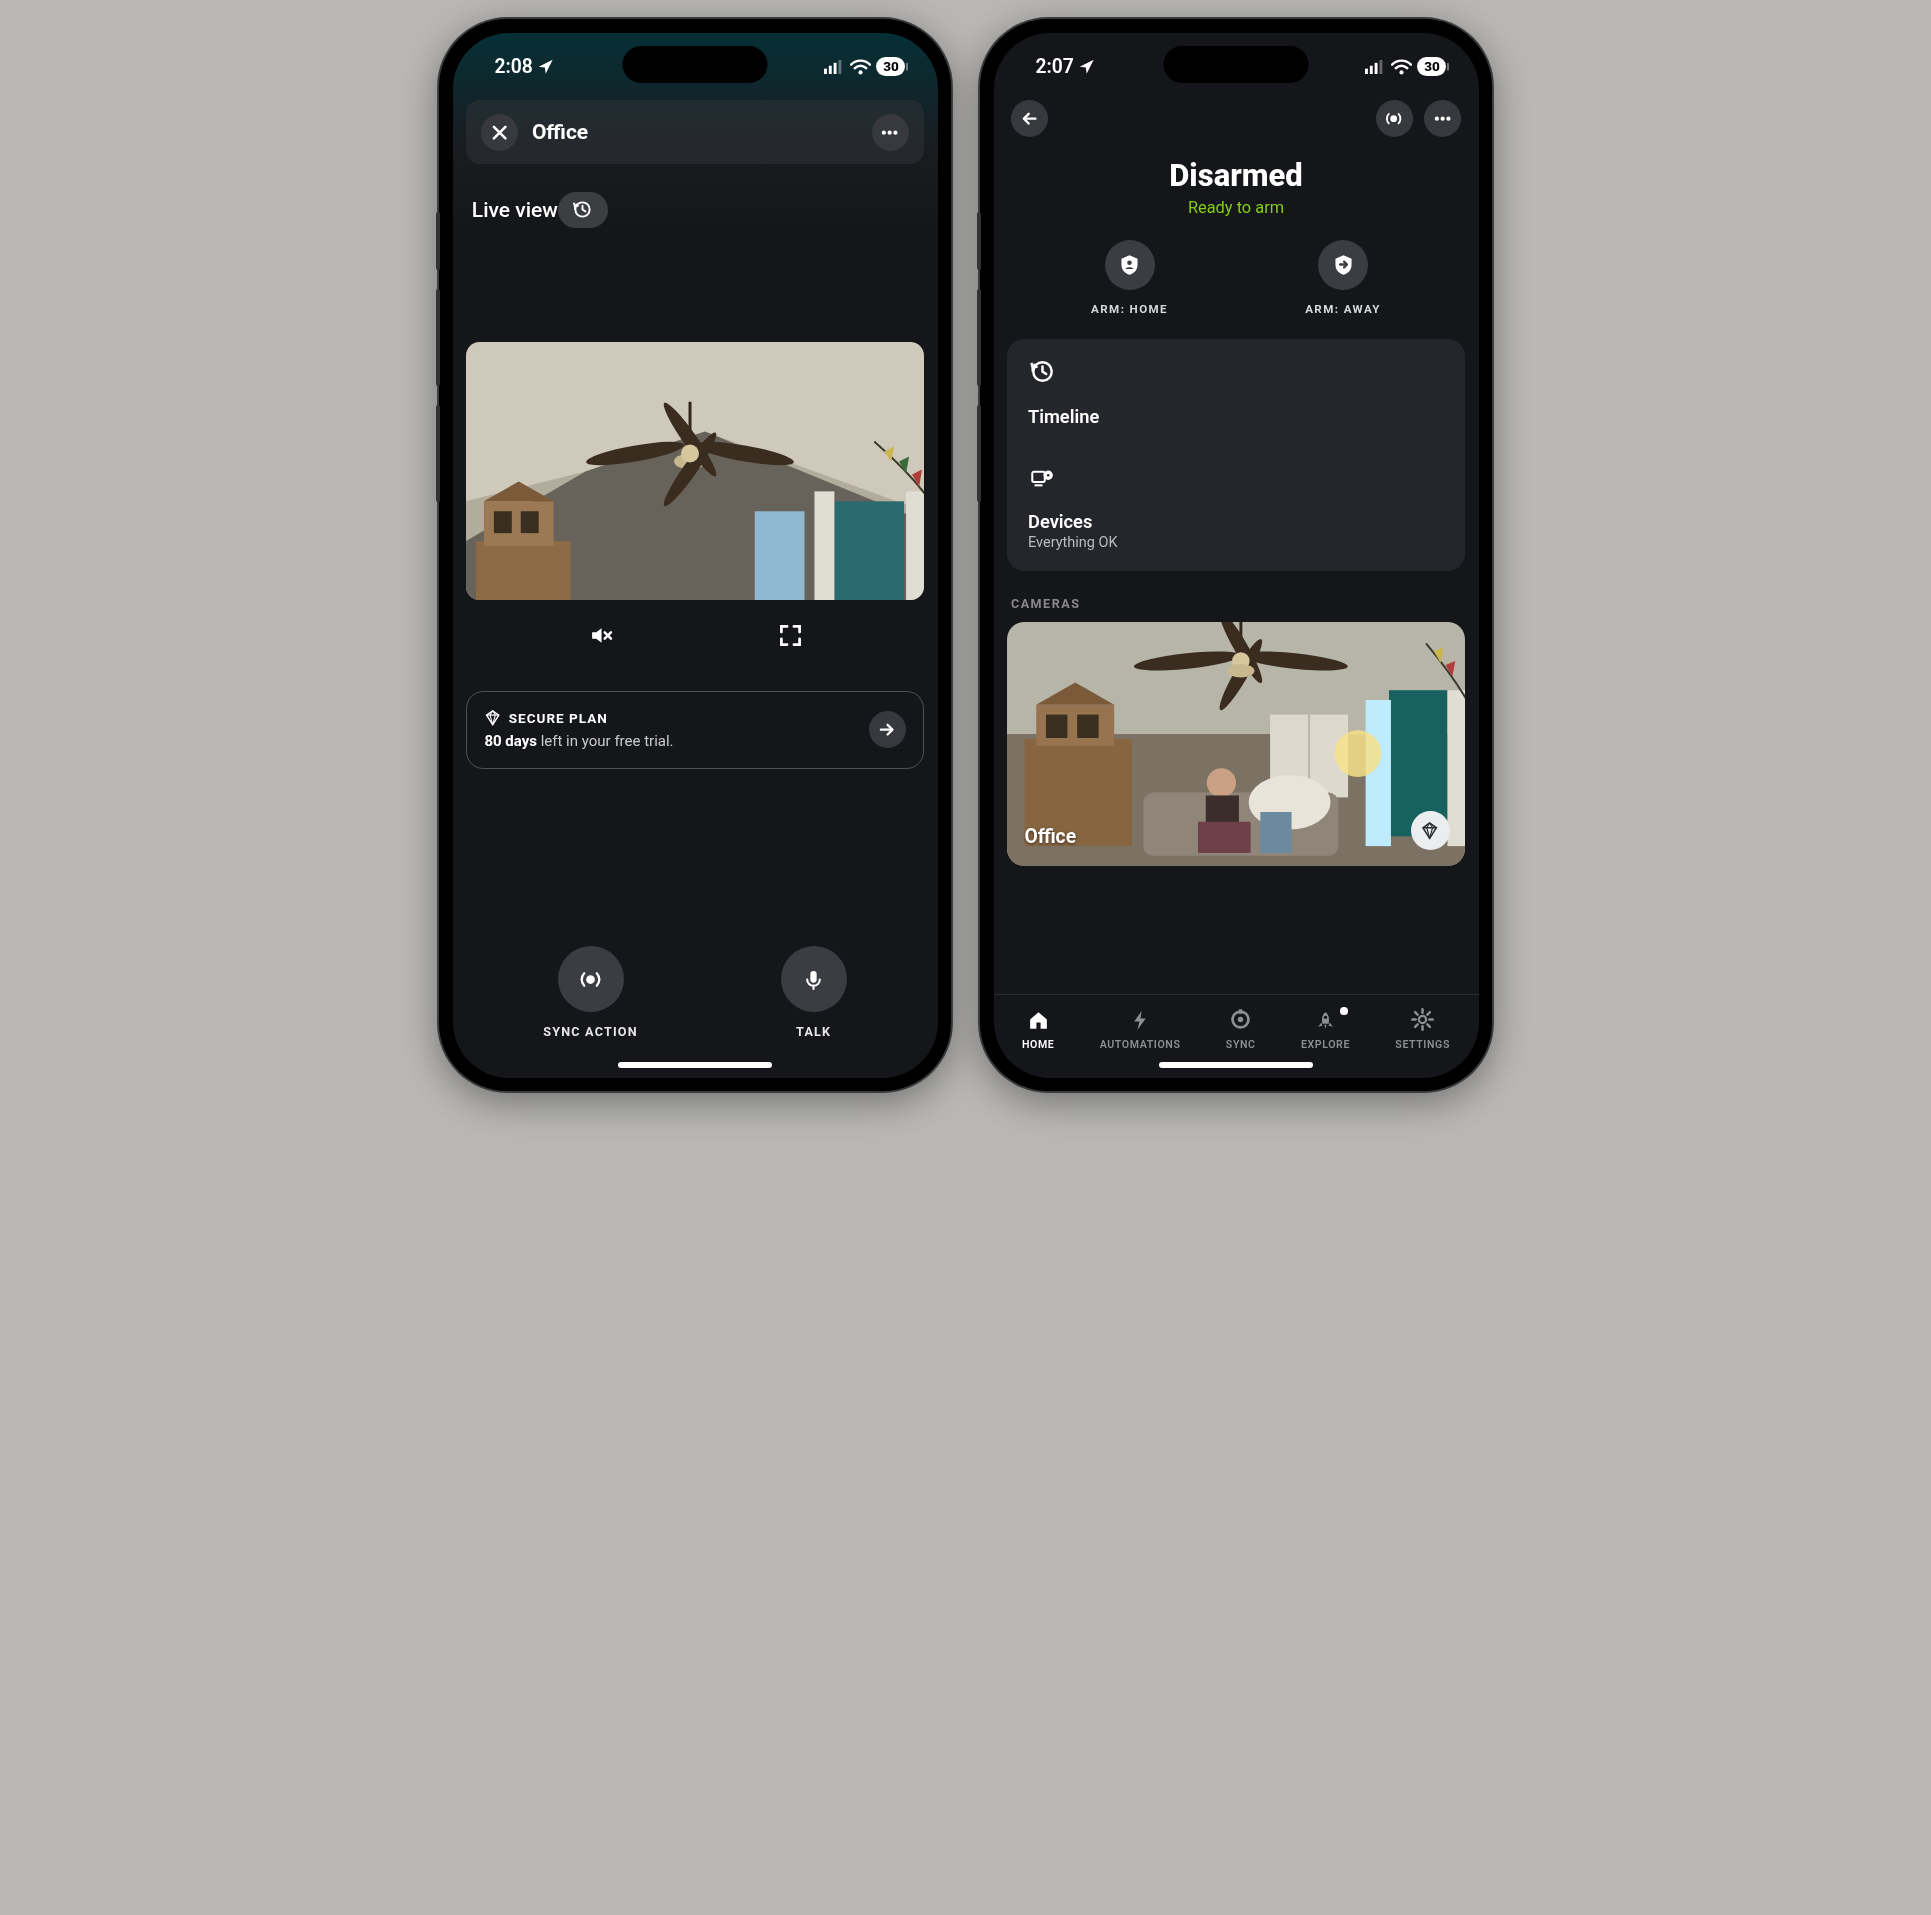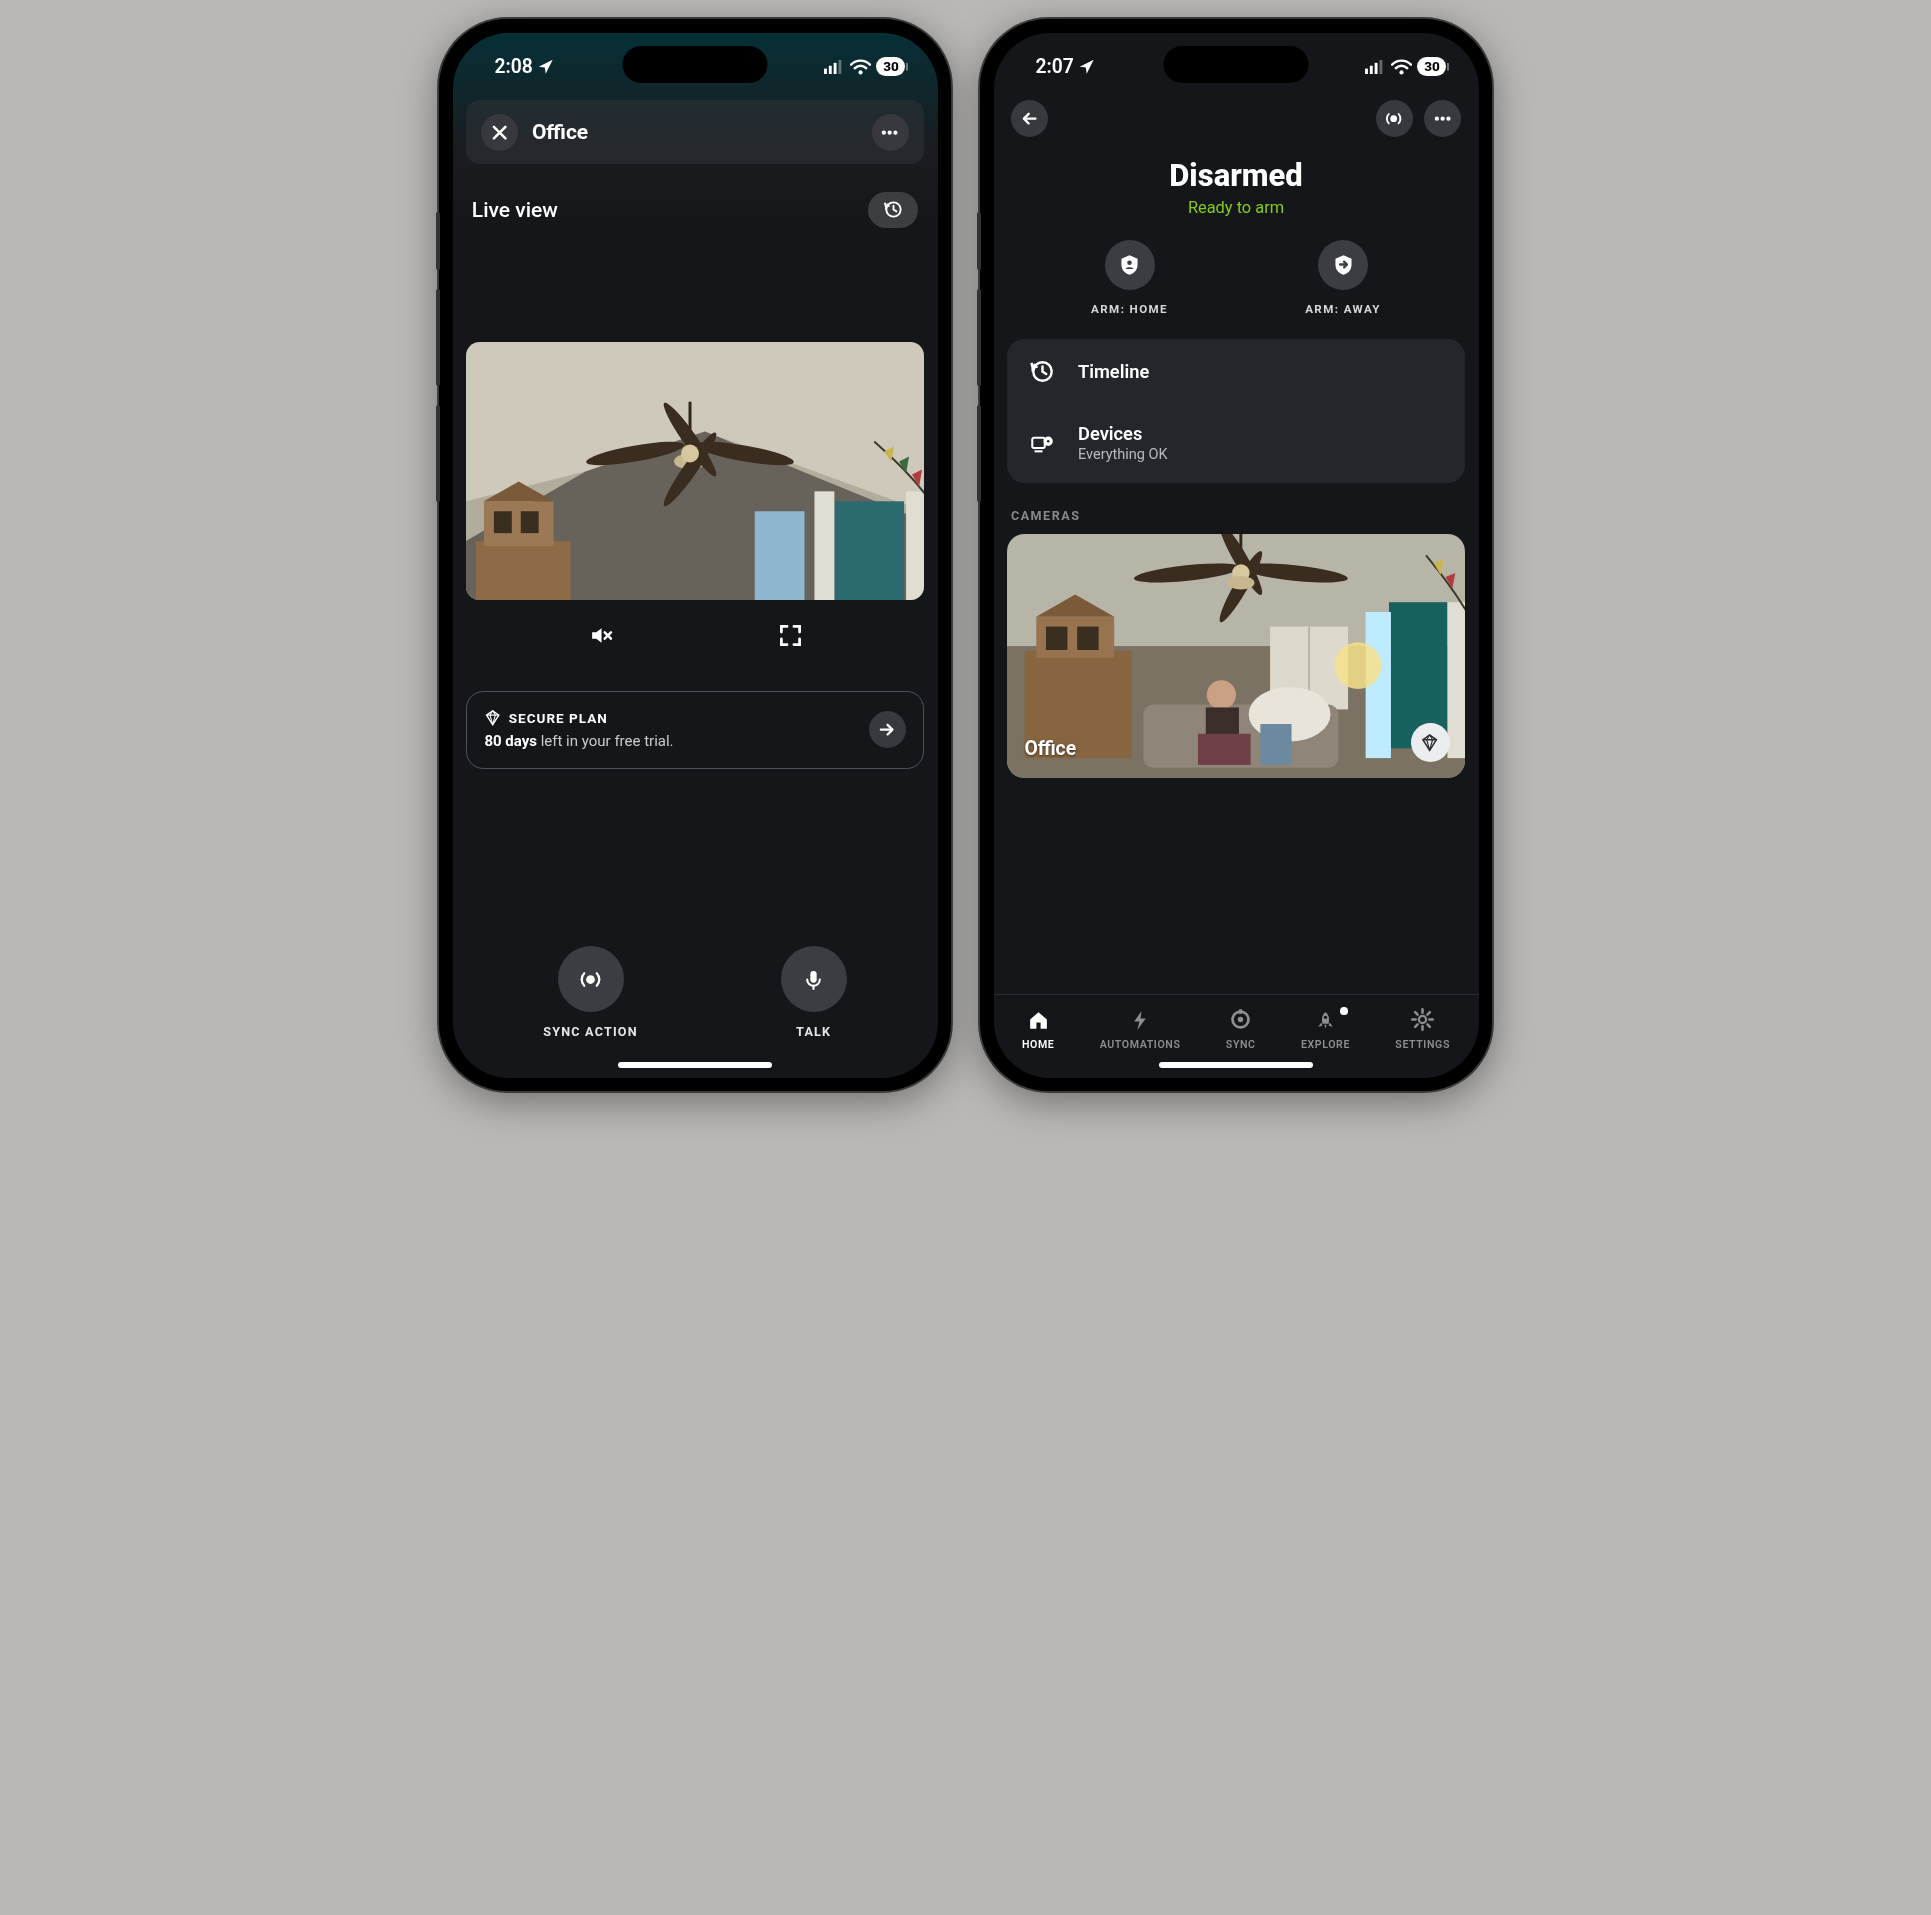--- a/index.html
+++ b/index.html
@@ -62,21 +62,21 @@
   }
   .round-btn.sm { width:37px; height:37px; }
   .header-row {
     display:flex; align-items:center; gap:13.5px;
     margin:9.7px 13.5px; padding:13.5px 15.4px;
     background:rgba(50,52,57,.5); border-radius:13.5px;
   }
   .header-title { flex:1; font-size:21px; font-weight:700; }
   .content { flex:1; padding:0 13.5px; overflow:hidden; }
   .section-row {
-    display:flex; align-items:center; justify-content:space-between;
+    display:flex; align-items:center; justify-content:flex-start;
     padding:17.4px 5.8px 7.7px 5.8px;
   }
   .section-title { font-size:21px; font-weight:500; }
   .pill-btn {
     background:#3c3e42; border-radius:21px; padding:7.7px 13.5px;
     display:flex; align-items:center; justify-content:center;
   }
   .video-thumb {
     border-radius:13.5px; overflow:hidden; width:100%;
     display:block; position:relative;
@@ -117,21 +117,21 @@
   .top-icons .right-group { display:flex; gap:11.6px; }
   .big-status { text-align:center; margin:9.7px 0 17.4px 0; }
   .big-status h1 { font-size:31px; font-weight:800; }
   .big-status p { color:#84cc16; font-size:16.4px; margin-top:3.9px; }
   .arm-row { display:flex; justify-content:space-around; padding:5.8px 29px 23px 29px; }
   .arm-col { display:flex; flex-direction:column; align-items:center; gap:11.6px; }
   .arm-btn { width:50px; height:50px; border-radius:50%; background:#3b3d42; display:flex; align-items:center; justify-content:center;}
   .arm-label { font-size:11.6px; font-weight:700; letter-spacing:1.4px; color:#d6d7d9;}
   .menu-card { background:#24262b; border-radius:17.4px; margin:0 13.5px; overflow:hidden; }
   .menu-item {
-    display:flex; align-items:center; gap:21px; padding:19.3px 21px;
+    display:flex; align-items:flex-start; gap:21px; padding:19.3px 21px;flex-direction:column;
   }
   .menu-item .texts { display:flex; flex-direction:column; }
   .menu-item .title { font-size:18.3px; font-weight:600; }
   .menu-item .sub { font-size:14.5px; color:#b9babd; margin-top:1.9px;}
   .cameras-label {
     margin:25px 17.4px 11.6px 17.4px;
     font-size:12.6px; font-weight:700; letter-spacing:1.5px; color:#89898c;
   }
   .camera-card {
     margin:0 13.5px; border-radius:17.4px; overflow:hidden; position:relative;

